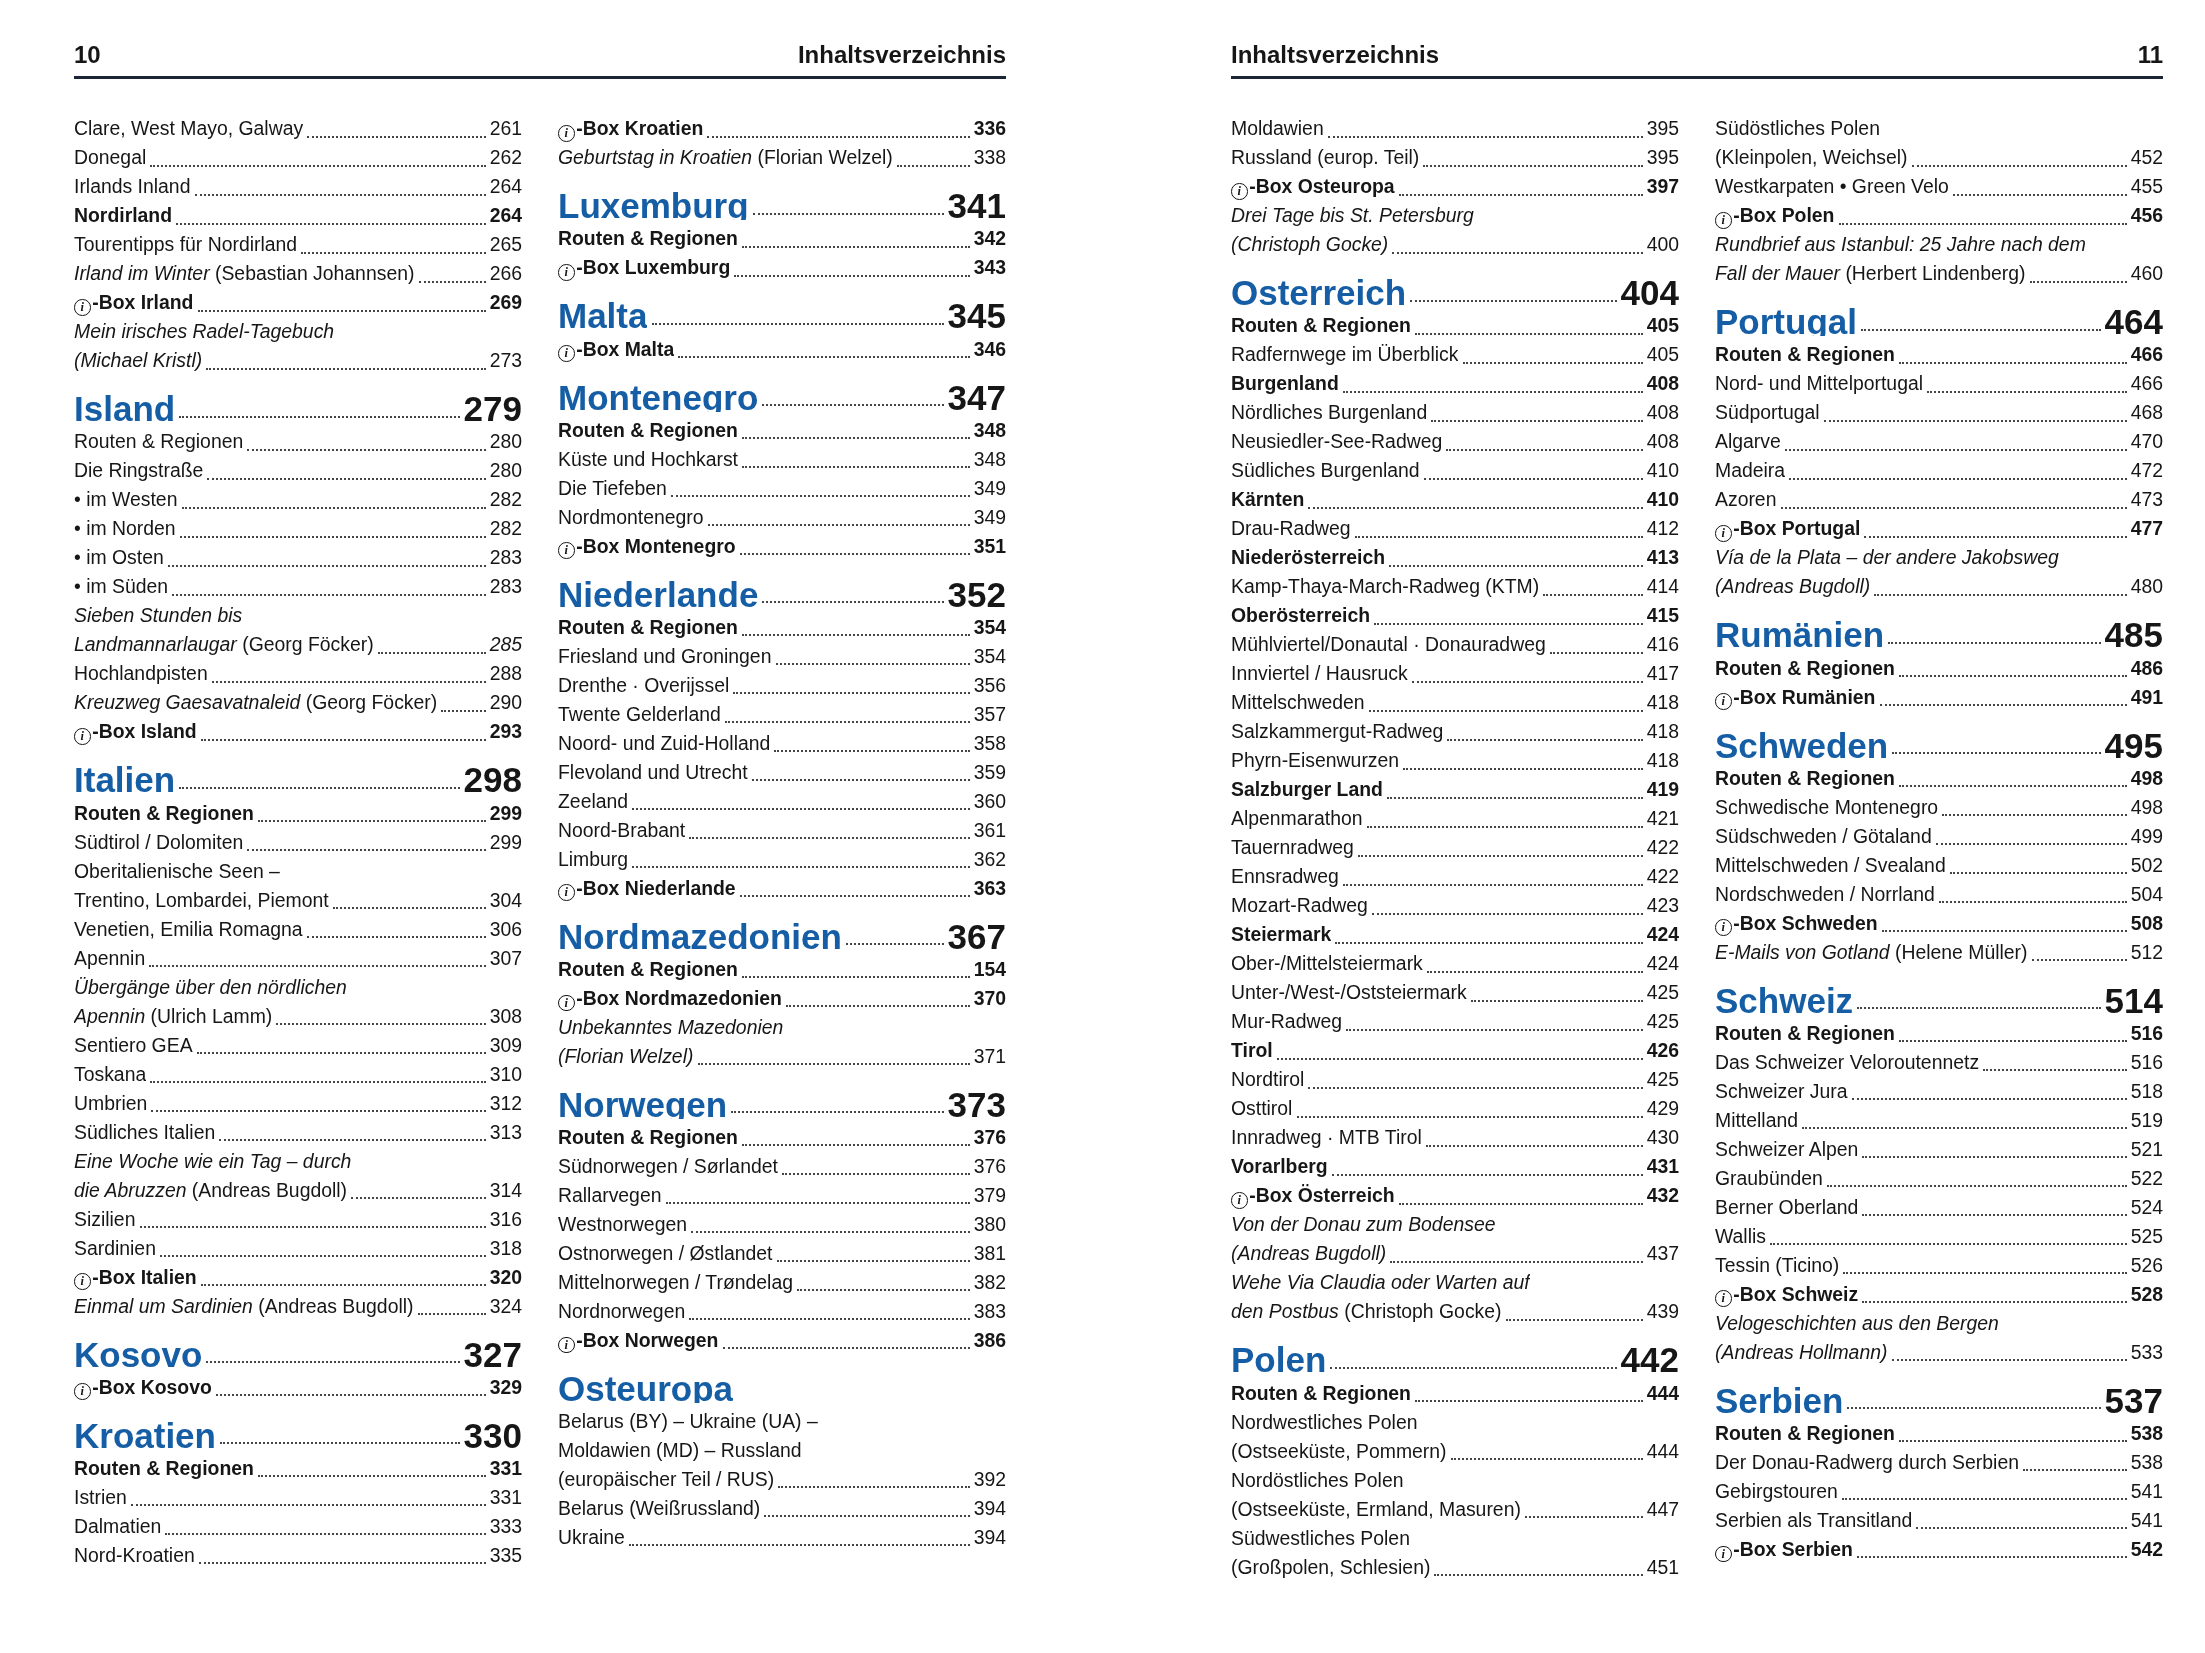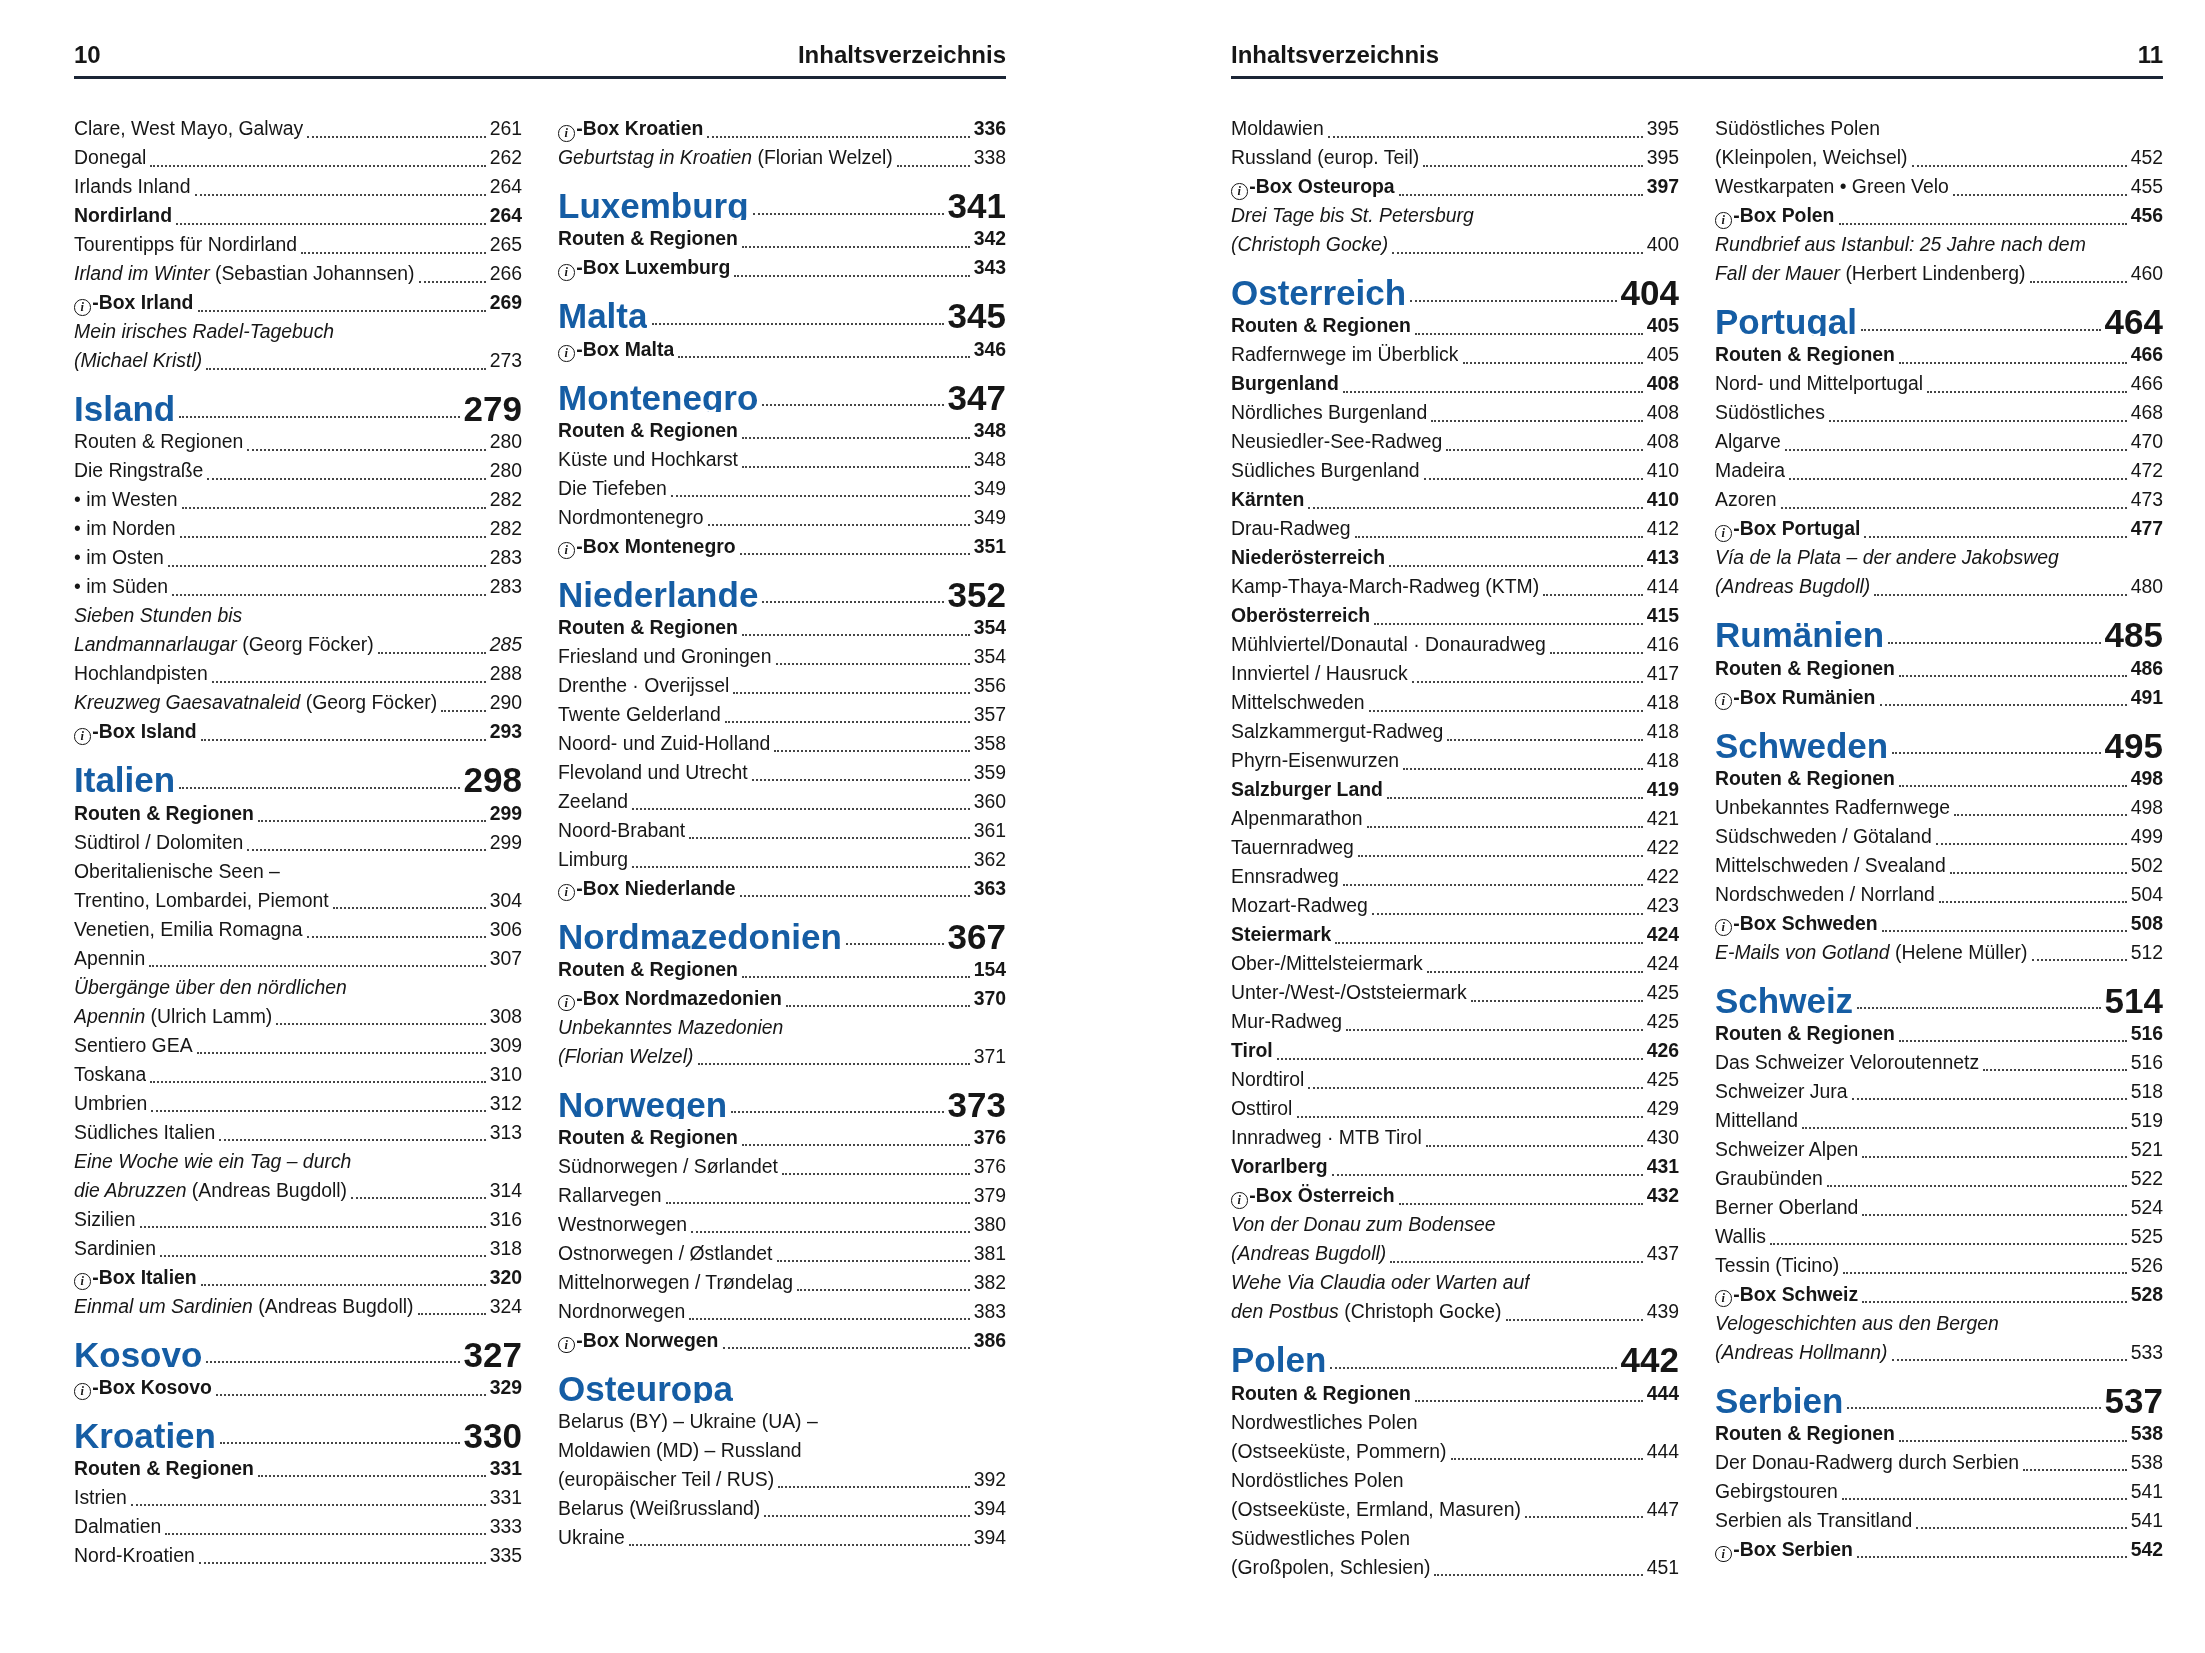--- a/index.html
+++ b/index.html
@@ -791,21 +791,21 @@
             <span class="txt b"><span>Routen &amp; Regionen</span></span>
             <span class="leader"></span>
             <span class="pg b">466</span>
           </div>
           <div class="row">
             <span class="txt"><span>Nord- und Mittelportugal</span></span>
             <span class="leader"></span>
             <span class="pg">466</span>
           </div>
           <div class="row">
-            <span class="txt"><span>Südöstliches</span></span>
+            <span class="txt"><span>Südportugal</span></span>
             <span class="leader"></span>
             <span class="pg">468</span>
           </div>
           <div class="row">
             <span class="txt"><span>Algarve</span></span>
             <span class="leader"></span>
             <span class="pg">470</span>
           </div>
           <div class="row">
             <span class="txt"><span>Madeira</span></span>
@@ -849,21 +849,21 @@
             <span class="txt"><span>Schweden</span></span>
             <span class="leader"></span>
             <span class="pg">495</span>
           </div>
           <div class="row">
             <span class="txt b"><span>Routen &amp; Regionen</span></span>
             <span class="leader"></span>
             <span class="pg b">498</span>
           </div>
           <div class="row">
-            <span class="txt"><span>Unbekanntes Radfernwege</span></span>
+            <span class="txt"><span>Schwedische Montenegro</span></span>
             <span class="leader"></span>
             <span class="pg">498</span>
           </div>
           <div class="row">
             <span class="txt"><span>Südschweden / Götaland</span></span>
             <span class="leader"></span>
             <span class="pg">499</span>
           </div>
           <div class="row">
             <span class="txt"><span>Mittelschweden / Svealand</span></span>

